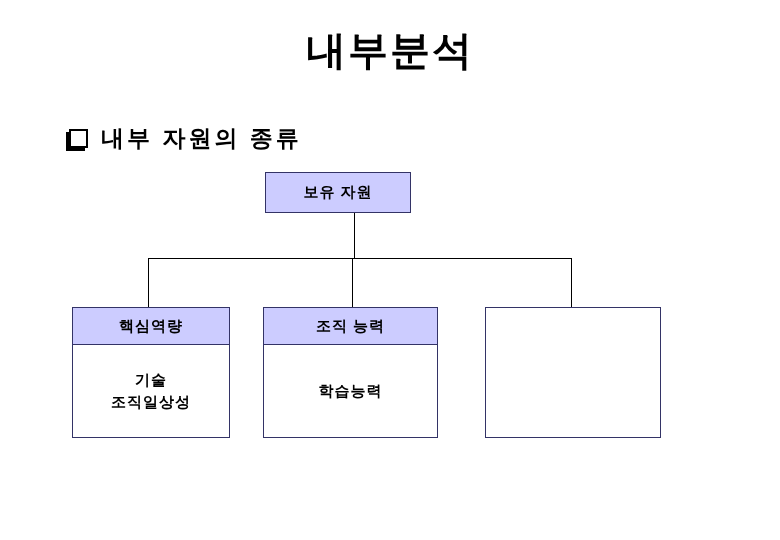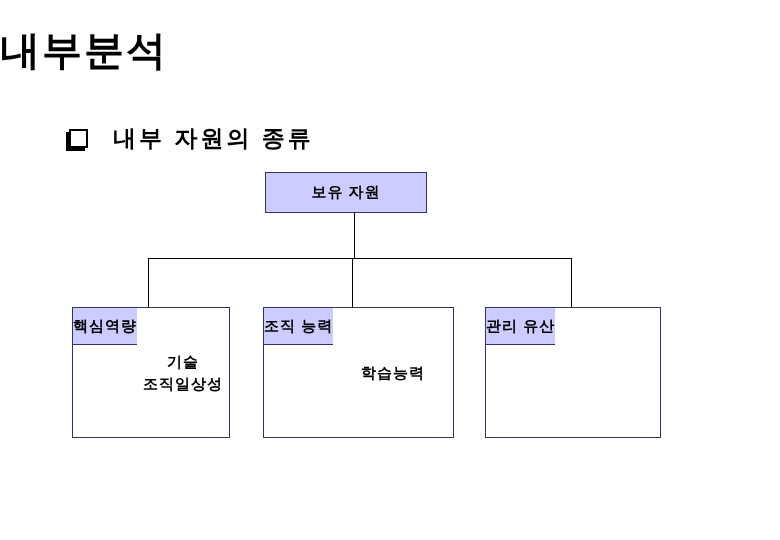--- a/index.html
+++ b/index.html
@@ -14,33 +14,34 @@
     background: #ffffff;
     overflow: hidden;
     font-family: "Liberation Sans", sans-serif;
     color: #000000;
   }
   .slide-title {
     position: absolute;
     top: 28px;
     left: 0;
     width: 780px;
+    text-align: center;
     font-size: 40px;
     font-weight: bold;
     letter-spacing: 2px;
     line-height: 1.1;
     color: #000000;
   }
   .bullet-row {
     position: absolute;
     top: 123px;
     left: 66px;
     display: flex;
     align-items: center;
-    gap: 25px;
+    gap: 13px;
   }
   .bullet-square {
     display: inline-block;
     width: 15px;
     height: 15px;
     border: 2px solid #000000;
     background: #ffffff;
     box-shadow: -3px 3px 0 #000000;
     margin-left: 3px;
   }
@@ -54,35 +55,35 @@
   .org-chart { position: absolute; inset: 0; }
   .node {
     position: absolute;
     border: 1px solid #333366;
     box-sizing: border-box;
     background: #ffffff;
   }
   .root-node {
     left: 265px;
     top: 172px;
-    width: 162px;
+    width: 146px;
     height: 41px;
     background: #ccccff;
     display: flex;
     align-items: center;
     justify-content: center;
     font-size: 15px;
     font-weight: bold;
     letter-spacing: 1px;
   }
   .child-node {
     top: 307px;
     height: 131px;
     display: flex;
-    flex-direction: row;
+    flex-direction: column;
   }
   .child-node .node-header {
     height: 36px;
     background: #ccccff;
     border-bottom: 1px solid #333366;
     display: flex;
     align-items: center;
     justify-content: center;
     font-size: 15px;
     font-weight: bold;
@@ -94,21 +95,21 @@
     align-items: center;
     justify-content: center;
     text-align: center;
     font-size: 15px;
     font-weight: bold;
     letter-spacing: 1px;
     line-height: 1.45;
     white-space: pre-line;
   }
   .node-1 { left: 72px;  width: 158px; }
-  .node-2 { left: 263px; width: 191px; }
+  .node-2 { left: 263px; width: 175px; }
   .node-3 { left: 485px; width: 176px; }
   .connector {
     position: absolute;
     background: #000000;
   }
   .conn-root-down { left: 354px; top: 213px; width: 1px; height: 45px; }
   .conn-horizontal { left: 148px; top: 258px; width: 424px; height: 1px; }
   .conn-stub-1 { left: 148px; top: 258px; width: 1px; height: 49px; }
   .conn-stub-2 { left: 352px; top: 258px; width: 1px; height: 49px; }
   .conn-stub-3 { left: 571px; top: 258px; width: 1px; height: 49px; }
@@ -142,17 +143,16 @@
       <div class="node-body">기술
 조직일상성</div>
     </div>
 
     <div class="node child-node node-2">
       <div class="node-header">조직 능력</div>
       <div class="node-body">학습능력</div>
     </div>
 
     <div class="node child-node node-3">
-      <div class="node-header">관리 유산</div>
     </div>
 
   </div>
 </div>
 
 </body></html>

